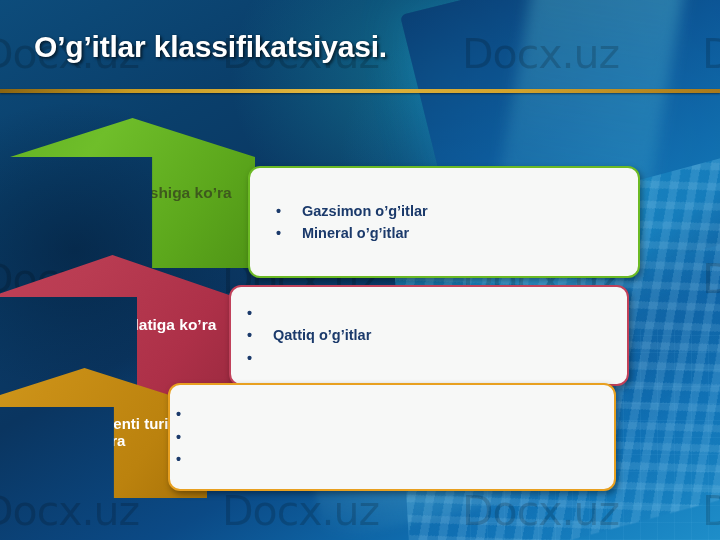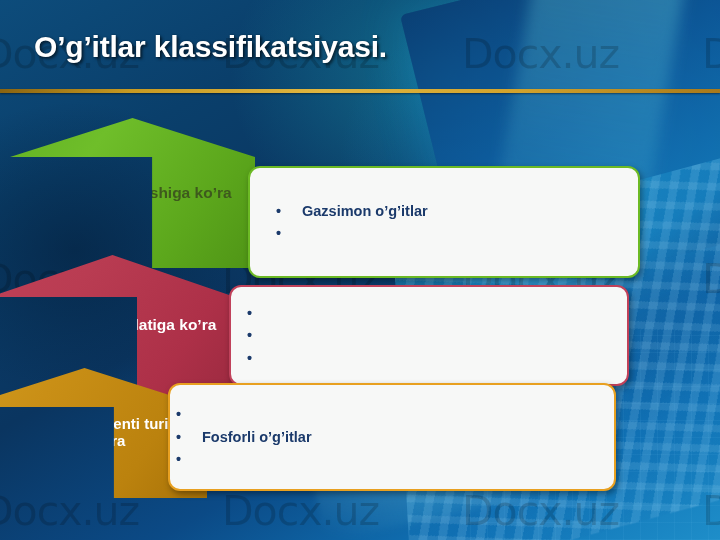--- a/index.html
+++ b/index.html
@@ -164,52 +164,53 @@
     <div class="lbl">Kelib chiqishiga ko’ra</div>
   </div>
   <div class="box b1">
     <ul>
       <li>
           <span class="bullet">•</span>
           <span>Gazsimon o’g’itlar</span>
         </li>
       <li>
           <span class="bullet">•</span>
+          <span>Mineral o’g’itlar</span>
         </li>
     </ul>
   </div>
 
   <div class="arrow a-red">
     <div class="lbl">Agregat holatiga ko’ra</div>
   </div>
   <div class="box b2">
     <ul>
       <li>
           <span class="bullet">•</span>
         </li>
       <li>
           <span class="bullet">•</span>
+          <span>Qattiq o’g’itlar</span>
         </li>
       <li>
           <span class="bullet">•</span>
         </li>
     </ul>
   </div>
 
   <div class="arrow a-orange">
     <div class="lbl">Ozuqa elementi turiga ko’ra</div>
   </div>
   <div class="box b3">
     <ul>
       <li>
           <span class="bullet">•</span>
         </li>
       <li>
           <span class="bullet">•</span>
-          <span>Fosforli o’g’itlar</span>
         </li>
       <li>
           <span class="bullet">•</span>
         </li>
     </ul>
   </div>
 
 </div>
 
 </body></html>

